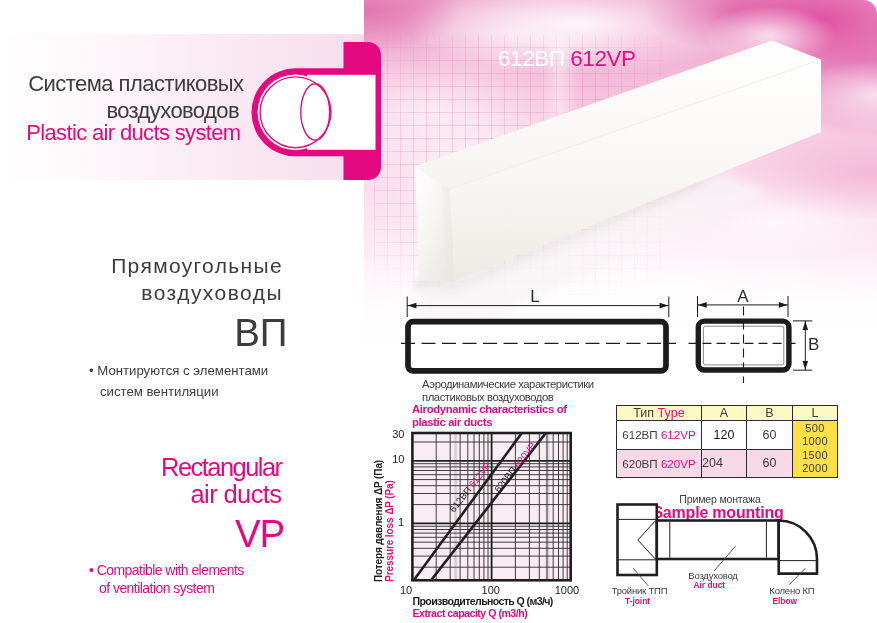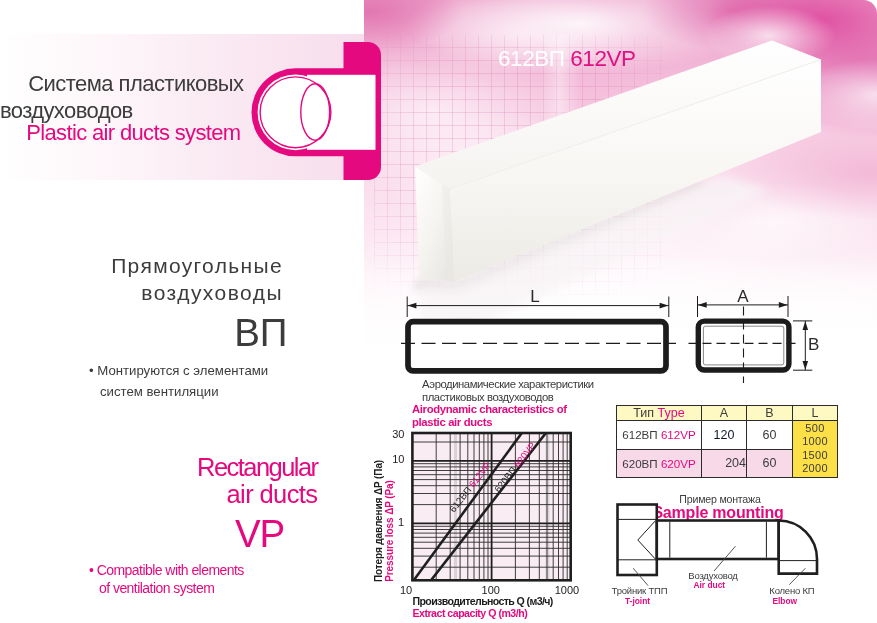--- a/index.html
+++ b/index.html
@@ -94,30 +94,30 @@
     <rect x="307" y="74.8" width="68.5" height="75" fill="#ffffff"></rect>
 
     <circle cx="295.5" cy="112.3" r="37.9" fill="#ffffff"></circle>
 
     <circle cx="295.5" cy="112.3" r="35.4" fill="none" stroke="#e5097f" stroke-width="1.4"></circle>
 
     <ellipse cx="315.2" cy="112" rx="14.4" ry="28.2" fill="none" stroke="#e5097f" stroke-width="1.4"></ellipse>
   </svg>
 
   <div class="abs dark" id="h1" style="left:0;top:69.5px;width:243.5px;text-align:right;font-size:22px;line-height:27px;letter-spacing:-0.55px;">Система пластиковых</div>
-  <div class="abs dark" id="h2" style="left:0;top:96.5px;width:239px;text-align:left;font-size:22px;line-height:27px;letter-spacing:-0.6px;">воздуховодов</div>
+  <div class="abs dark" id="h2" style="left:0;top:96.5px;width:239px;text-align:right;font-size:22px;line-height:27px;letter-spacing:-0.6px;">воздуховодов</div>
   <div class="abs mag" id="h3" style="left:0;top:120px;width:240.5px;text-align:right;font-size:22px;line-height:26px;letter-spacing:-0.65px;">Plastic air ducts system</div>
 
   <div class="abs dark" style="left:0;top:251.5px;width:283px;text-align:right;font-size:21px;line-height:27px;"><span id="t1" style="letter-spacing:1.35px;">Прямоугольные</span><br><span id="t2" style="letter-spacing:1.45px;margin-left:20px;">воздуховоды</span></div>
 
   <div class="abs dark" id="t3" style="left:0;top:311px;width:287.5px;text-align:right;font-size:38.5px;">ВП</div>
 
   <div class="abs dark" id="t4" style="left:89px;top:361px;width:210px;font-size:13.2px;line-height:20.5px;">•&nbsp;Монтируются с элементами<br>&nbsp;&nbsp;&nbsp;систем вентиляции</div>
 
-  <div class="abs mag" style="left:0;top:454px;width:281.5px;text-align:right;font-size:25.5px;line-height:26.5px;padding-left:36px;"><span id="t5" style="letter-spacing:-1.55px;">Rectangular</span><br><span id="t6" style="letter-spacing:-0.6px;">air ducts</span></div>
+  <div class="abs mag" style="left:0;top:454px;width:281.5px;text-align:right;font-size:25.5px;line-height:26.5px;"><span id="t5" style="letter-spacing:-1.55px;">Rectangular</span><br><span id="t6" style="letter-spacing:-0.6px;">air ducts</span></div>
 
   <div class="abs mag" id="t7" style="left:0;top:512px;width:284px;text-align:right;font-size:38.5px;letter-spacing:-1.2px;">VP</div>
 
   <div class="abs mag" id="t8" style="left:89px;top:560.5px;width:210px;font-size:14px;line-height:18.5px;letter-spacing:-0.55px;">•&nbsp;Compatible with elements<br>&nbsp;&nbsp;&nbsp;of ventilation system</div>
 
   <svg class="abs" style="left:390px;top:285px;width:487px;height:100px" viewBox="390 285 487 100">
 
     <rect x="408" y="321.7" width="258" height="49.2" rx="5" fill="#ffffff" stroke="#1c1c1c" stroke-width="5.7"></rect>
 
     <line x1="401" y1="343.4" x2="676" y2="343.4" stroke="#1c1c1c" stroke-width="1.1" stroke-dasharray="14 6.5"></line>
@@ -252,21 +252,21 @@
 
       <tr style="background:#ffffff;height:29px;">
         <td style="border:1.4px solid #2b2b2b;text-align:center;font-size:11.6px;color:#3c3c3c;padding:0;">612ВП <span class="mag">612VP</span></td>
         <td style="border:1.4px solid #2b2b2b;text-align:center;font-size:12.5px;color:#0f172a;padding:0;">120</td>
         <td style="border:1.4px solid #2b2b2b;text-align:center;font-size:12.5px;color:#3c3c3c;padding:0;">60</td>
         <td rowspan="2" style="border:1.4px solid #2b2b2b;text-align:center;font-size:11px;color:#3c3c3c;line-height:13.6px;letter-spacing:0.3px;padding:0;background:#fde047;">500<br>1000<br>1500<br>2000</td>
       </tr>
 
       <tr style="background:#f8d9e8;height:28.5px;">
         <td style="border:1.4px solid #2b2b2b;text-align:center;font-size:11.6px;color:#3c3c3c;padding:0;">620ВП <span class="mag">620VP</span></td>
-        <td style="border:1.4px solid #2b2b2b;text-align:right;font-size:12.5px;color:#3c3c3c;padding:0;">204</td>
+        <td style="border:1.4px solid #2b2b2b;text-align:left;font-size:12.5px;color:#3c3c3c;padding:0;">204</td>
         <td style="border:1.4px solid #2b2b2b;text-align:center;font-size:12.5px;color:#3c3c3c;padding:0;">60</td>
       </tr>
     </tbody>
       </table>
   </div>
 
   <div class="abs dark" style="left:620px;top:493px;width:200px;text-align:center;font-size:10.6px;letter-spacing:-0.2px;">Пример монтажа</div>
   <div class="abs mag" style="left:620px;top:504px;width:196px;text-align:center;font-size:16px;font-weight:bold;letter-spacing:-0.2px;">Sample mounting</div>
 
   <svg class="abs" style="left:605px;top:495px;width:235px;height:115px" viewBox="605 495 235 115">

